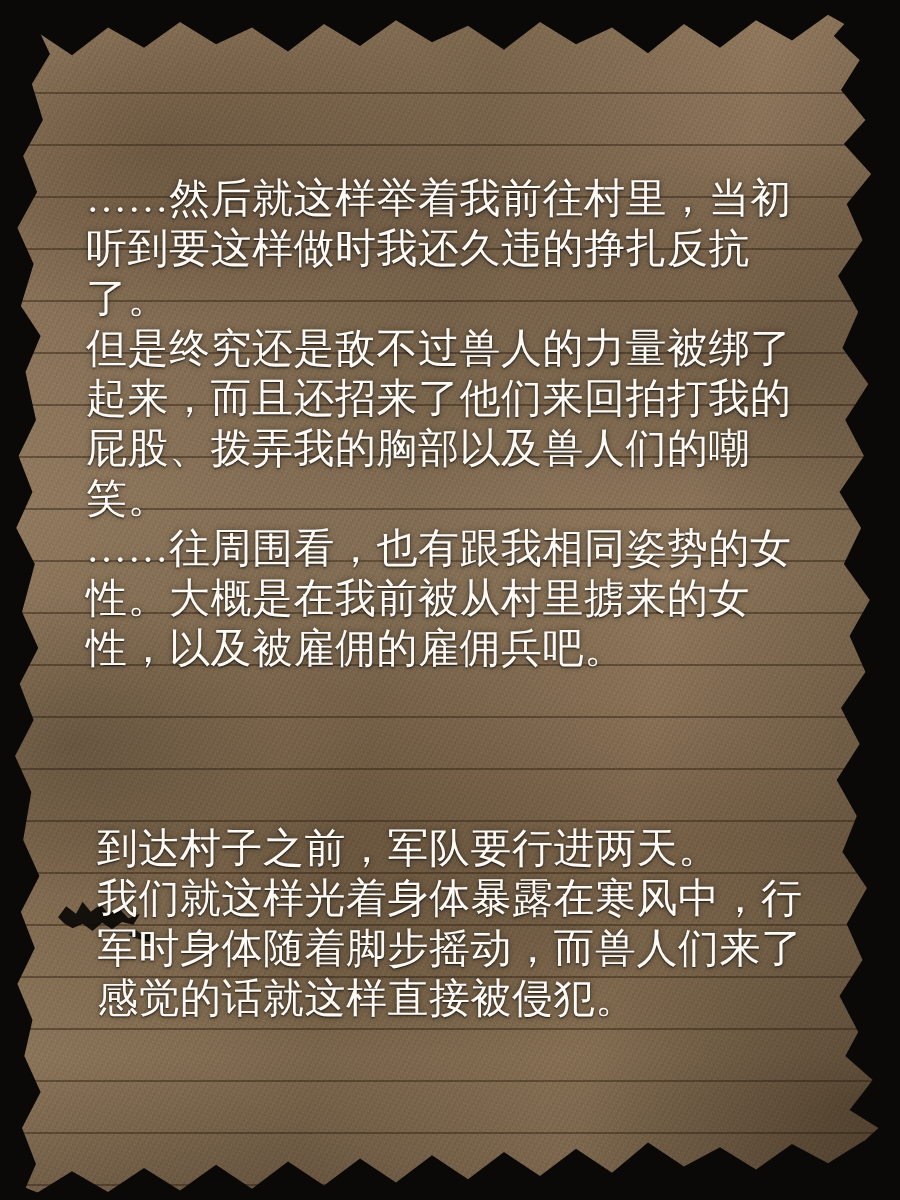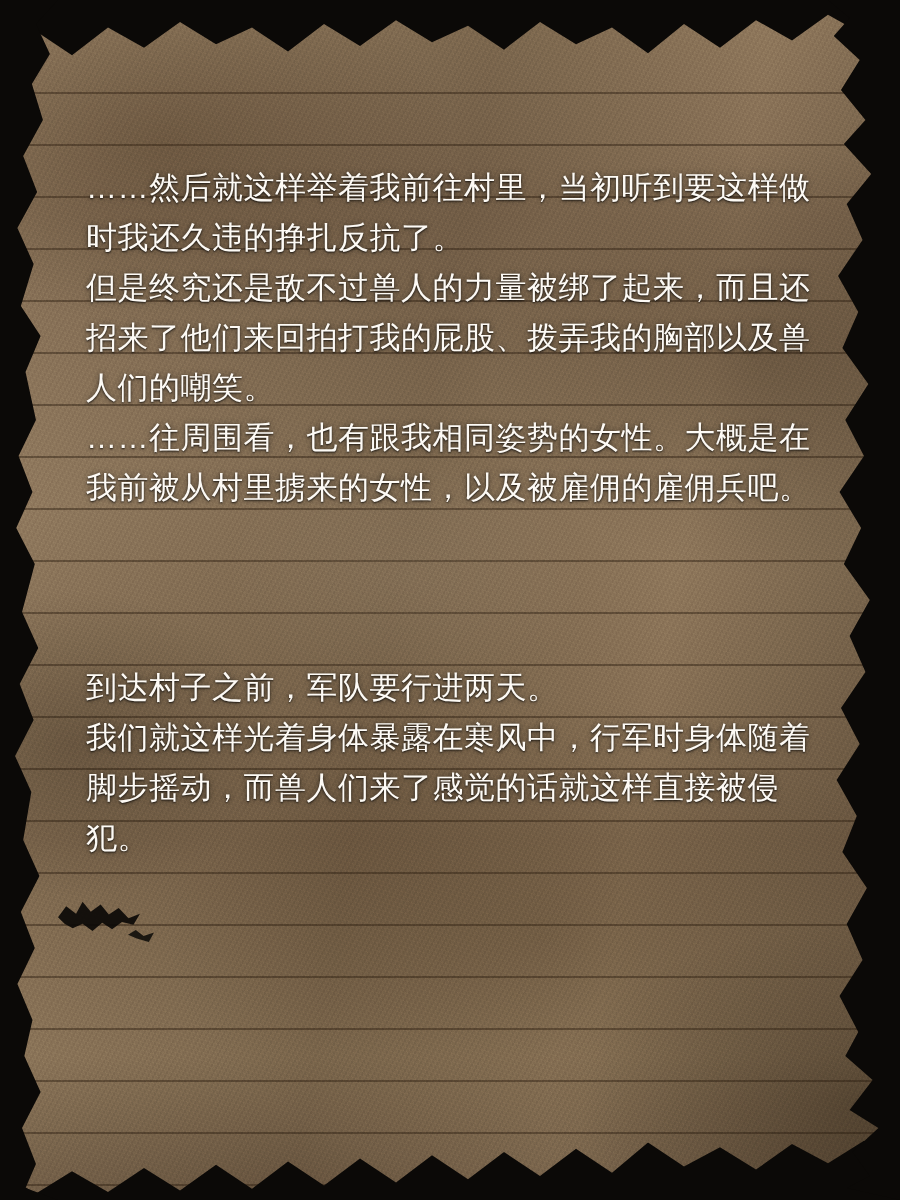--- a/index.html
+++ b/index.html
@@ -152,32 +152,33 @@
 
   
   #content {
     position: absolute;
     left: 86px;
     top: 132px;
     width: 736px;
     z-index: 5;
   }
   .para {
-    font-size: 31px;
+    font-size: 41px;
     line-height: 50px;
     color: #fdfaf5;
     letter-spacing: 0.5px;
     text-shadow:
       0 1px 2px rgba(0,0,0,0.75),
       0 0 6px rgba(0,0,0,0.45);
     white-space: pre-wrap;
-    font-family: Liberation Sans, sans-serif;
+    font-family: Liberation Serif, serif;
   }
   .para.block-gap {
     margin-top: 150px;
+    margin-left: 11px;
   }
 </style>
 </head>
 <body>
 
 <div id="page">
 
   <div id="rules"></div>
   <div id="stains"></div>
   <div id="grain"></div>

